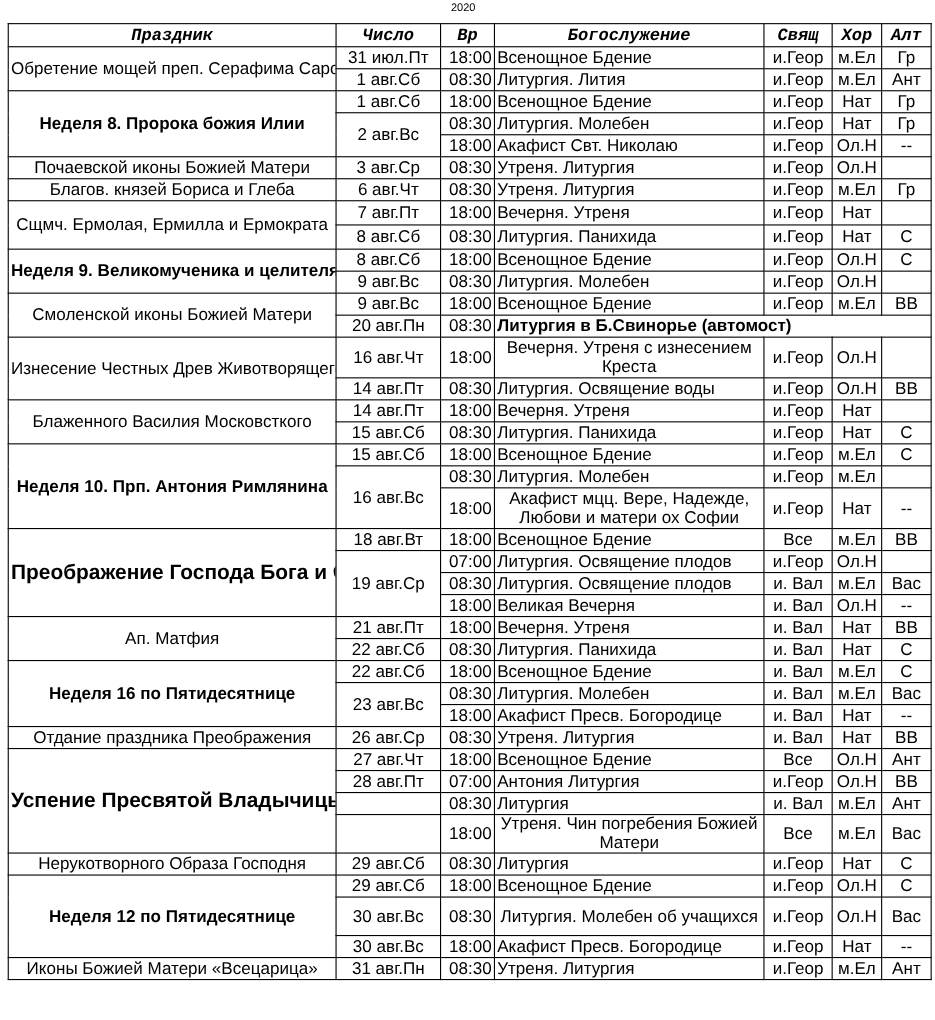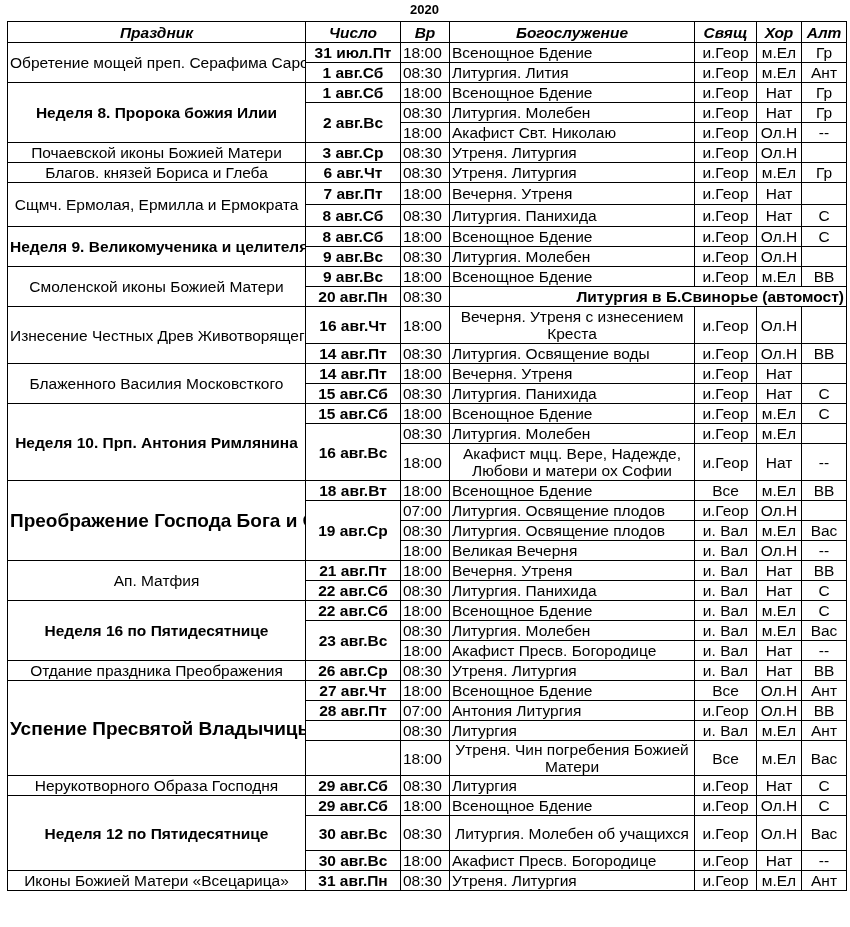--- a/index.html
+++ b/index.html
@@ -1,29 +1,29 @@
 <!DOCTYPE html>
 <html><head>
 <meta charset="utf-8">
 <style>
   html, body { margin:0; padding:0; background:#ffffff; }
   body { width:850px; height:927px; position:relative; font-family:"Liberation Sans", sans-serif; color:#000; overflow:hidden; }
-  .year { position:absolute; left:410px; top:2px; font-size:13px;font-weight:bold; }
+  .year { position:absolute; left:410px; top:2px; font-size:10px; }
   table.sched { position:absolute; left:7px; top:21px; border-collapse:collapse; table-layout:fixed; width:839px; }
   table.sched td, table.sched th { border:1.3px solid #000; padding:0 2px; font-size:15.5px; line-height:17px; height:19px; white-space:nowrap; overflow:hidden; }
-  table.sched th { font-weight:bold; font-style:italic; text-align:center; height:20px; }
+  table.sched th { font-weight:bold; font-style:italic; text-align:center; height:20px;font-family:Liberation Mono, monospace; }
   th.h-svc { text-align:left; }
   td.feast { text-align:center; white-space:normal; line-height:19px; }
   td.feast.bold { font-weight:bold;margin-left:40px; }
   td.feast.big { font-weight:bold; font-size:19px; line-height:23px; }
-  td.date { text-align:center;font-weight:bold; }
-  td.time { text-align:left; padding:0 1px; }
+  td.date { text-align:center; }
+  td.time { text-align:right; padding:0 1px; }
   td.svc { text-align:left; }
   td.svc.wrap { white-space:normal; line-height:17px;text-align:center; }
-  td.svc.span { text-align:right; font-weight:bold; }
+  td.svc.span { text-align:left; font-weight:bold; }
   td.pr, td.ch, td.al { text-align:center; }
 </style>
 </head>
 <body>
 
 <div class="year">2020</div>
 
 <table class="sched">
   <colgroup>
     <col style="width:298px">

